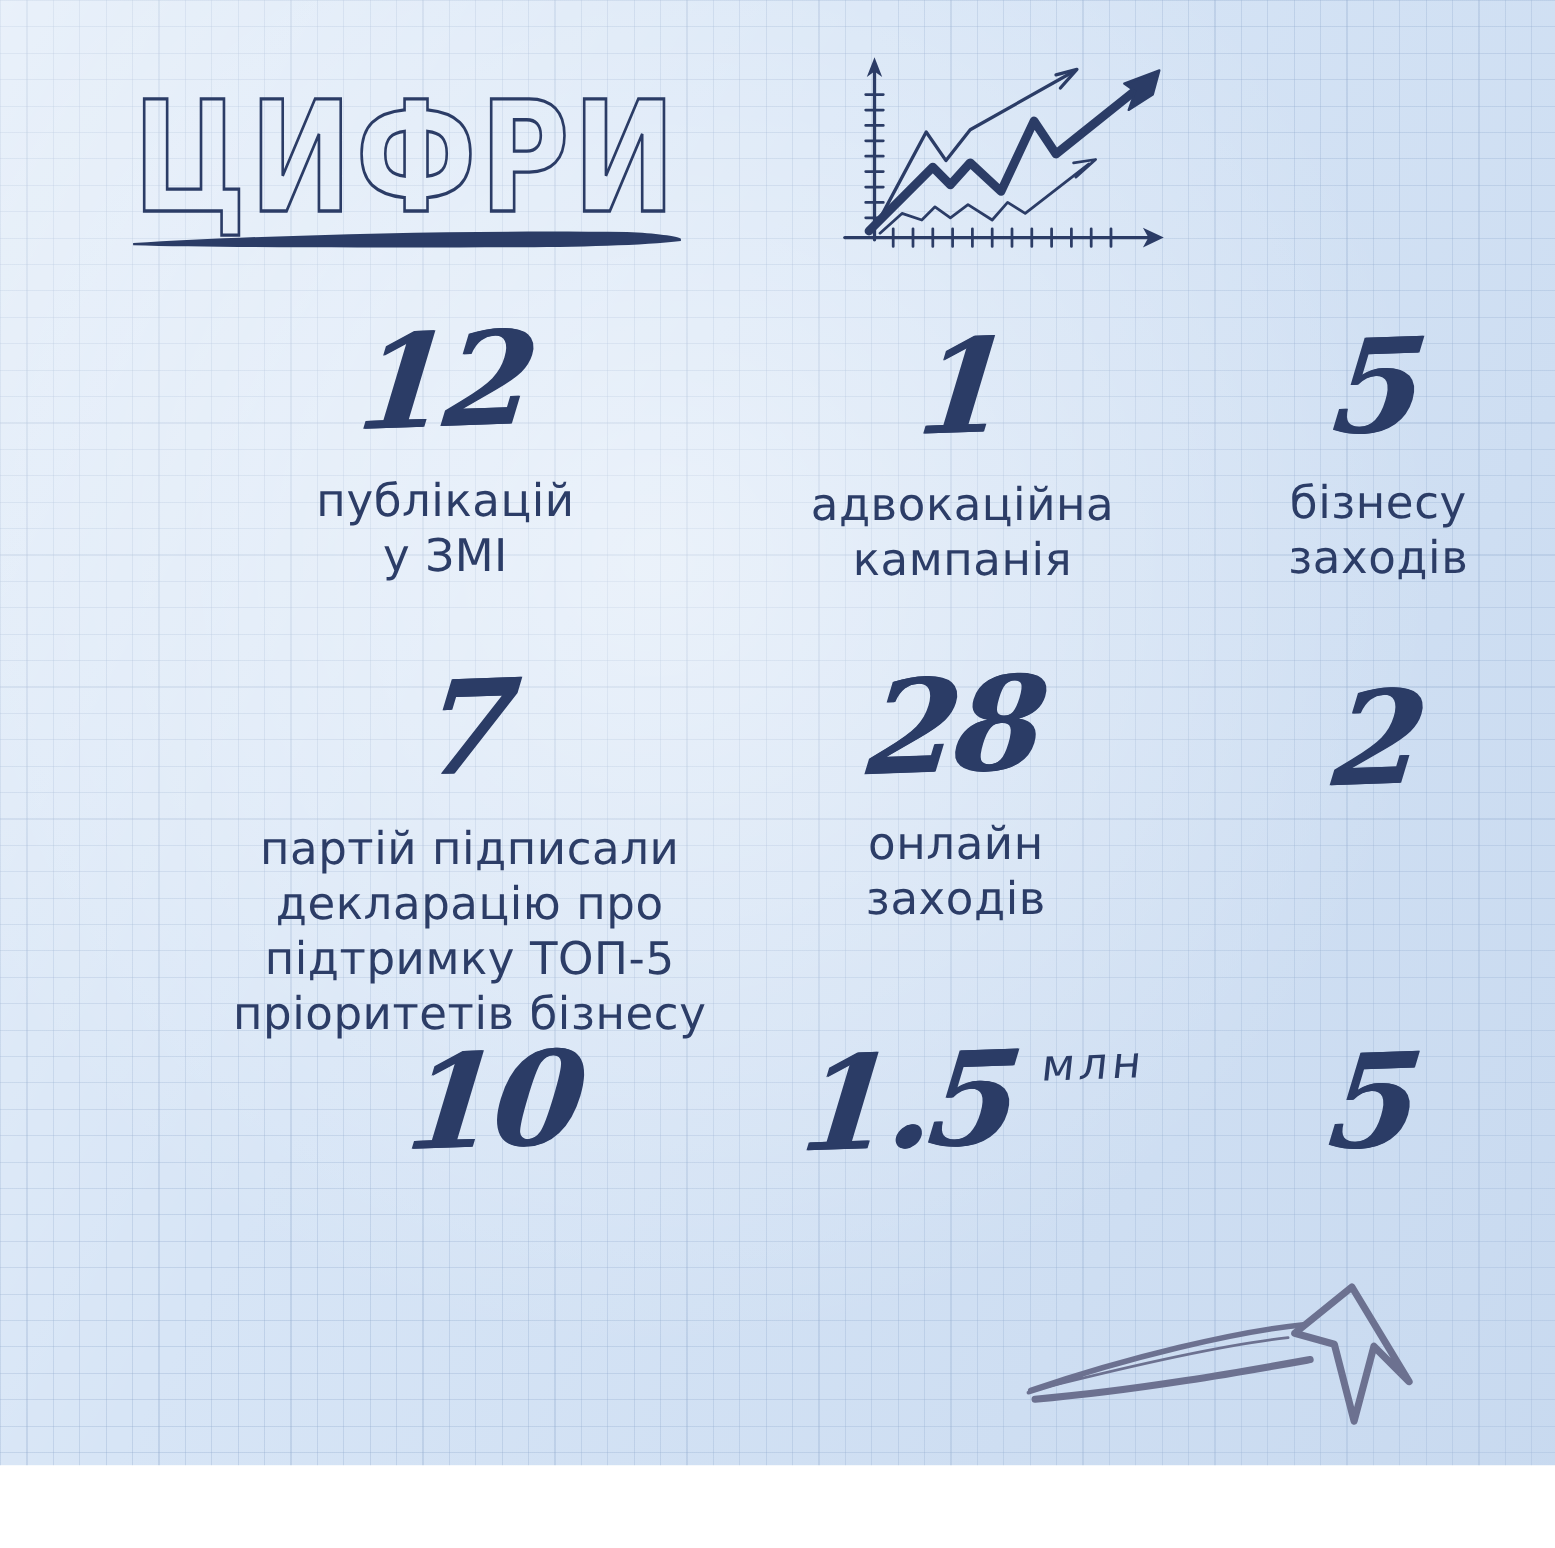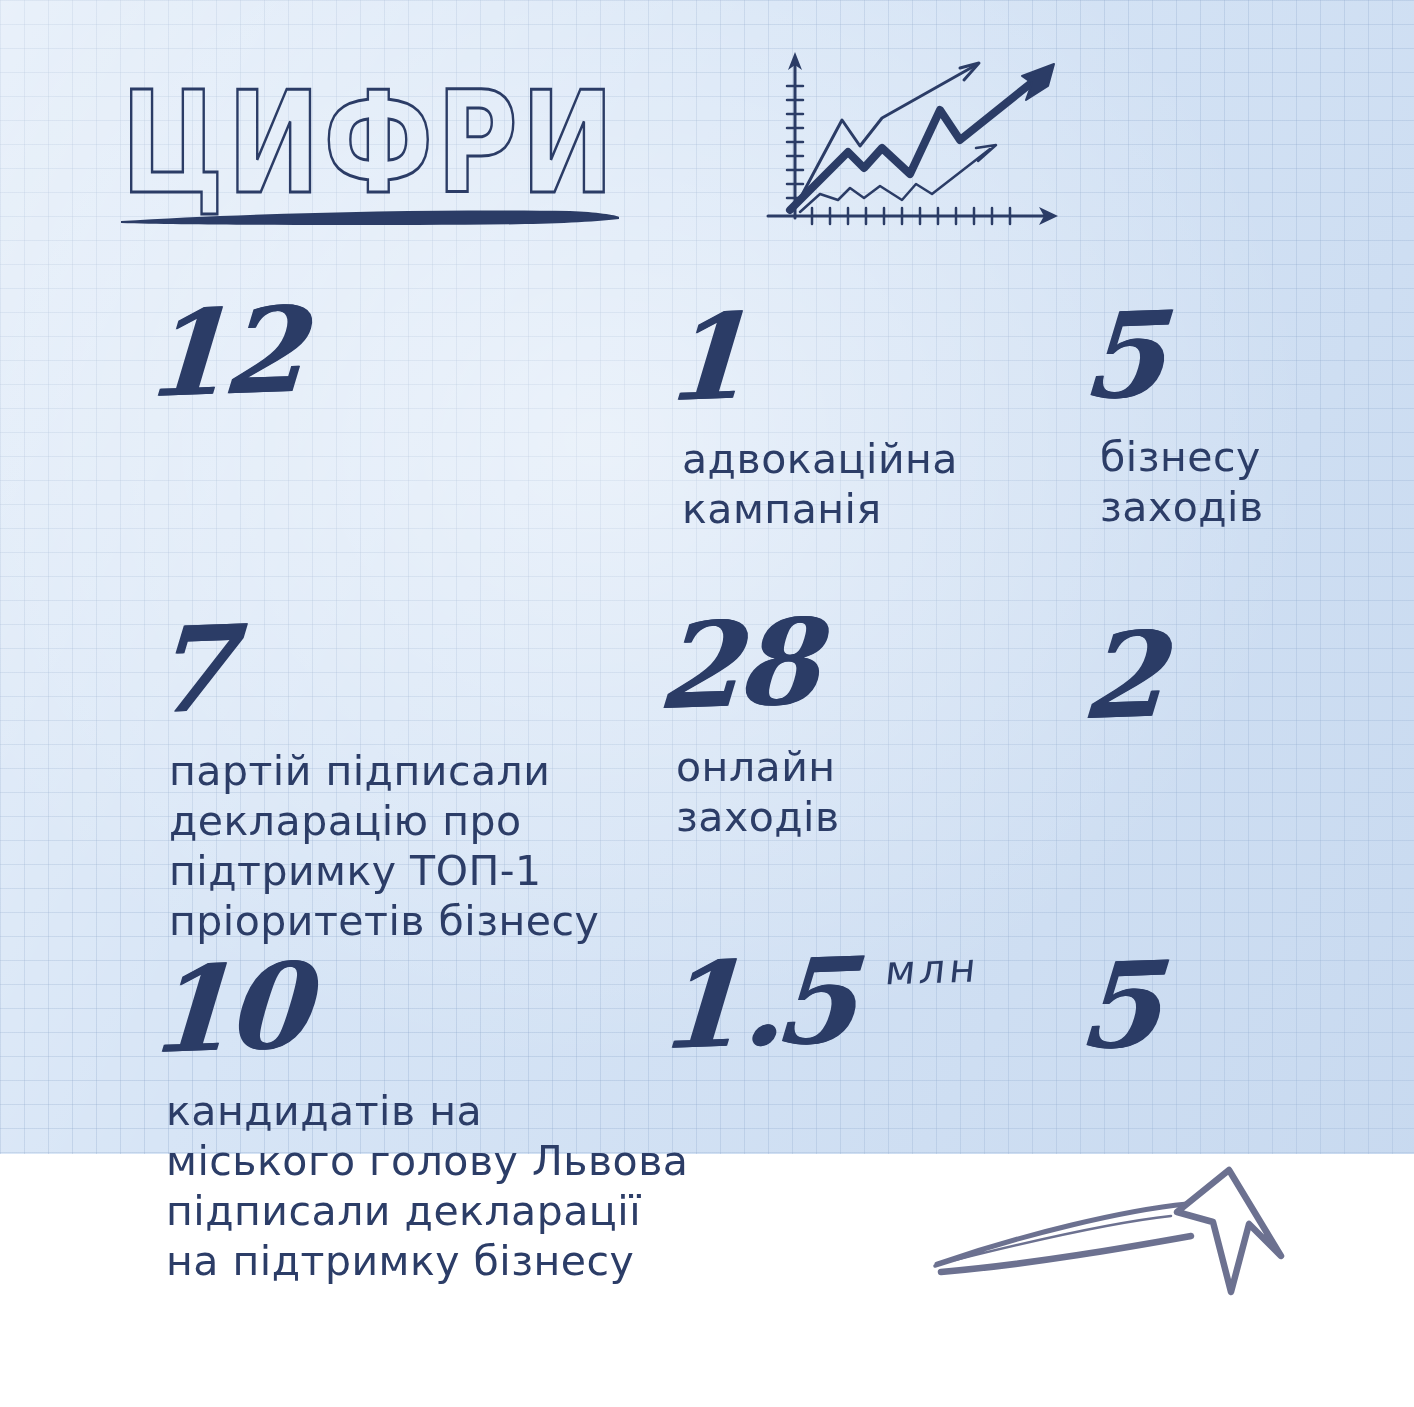--- a/index.html
+++ b/index.html
@@ -2,29 +2,30 @@
 <html><head>
 <meta charset="utf-8">
 <style>
   * { margin: 0; padding: 0; box-sizing: border-box; }
   html, body { width: 1414px; height: 1407px; }
   body { overflow: hidden; }
 
   .page {
     position: relative;
     width: 1414px;
-    height: 1154px;
+    height: 1332px;
     background-color: #d7e5f6;
     background-image:
       radial-gradient(ellipse at 42% 38%, rgba(255,255,255,0.50), rgba(255,255,255,0) 62%),
       linear-gradient(118deg, rgba(255,255,255,0.45) 0%, rgba(255,255,255,0) 38%, rgba(176,199,229,0.38) 100%),
       repeating-linear-gradient(to right,  rgba(138,164,201,0.30) 0 1px, transparent 1px 24px),
       repeating-linear-gradient(to bottom, rgba(138,164,201,0.30) 0 1px, transparent 1px 24px);
     font-family: "DejaVu Sans", sans-serif;
     color: #2b3c66;
+    text-align: center;
   }
 
   .abs { position: absolute; }
 
   
   .stat { position: absolute; }
   .stat-number {
     font-family: "DejaVu Serif", serif;
     font-style: italic;
     font-weight: bold;
@@ -109,58 +110,56 @@
 
       <path d="M50,164 L70,146 L88,152 L100,140 L114,150 L130,138 L152,152 L166,136 L182,146 L240,101" stroke-width="2.5"></path>
       <path d="M228,113 L246,97 L226,100" stroke-width="2.5"></path>
     </g>
   </svg>
 
   <section>
 
     <div class="stat" id="s1">
       <div class="stat-number">12</div>
+      <div class="stat-label">публікацій
+у ЗМІ</div>
     </div>
 
     <div class="stat" id="s2">
       <div class="stat-number">1</div>
       <div class="stat-label">адвокаційна
 кампанія</div>
     </div>
 
     <div class="stat" id="s3">
       <div class="stat-number">5</div>
       <div class="stat-label">бізнесу
 заходів</div>
     </div>
 
     <div class="stat" id="s4">
       <div class="stat-number">7</div>
       <div class="stat-label">партій підписали
 декларацію про
-підтримку ТОП-1
+підтримку ТОП-5
 пріоритетів бізнесу</div>
     </div>
 
     <div class="stat" id="s5">
       <div class="stat-number">28</div>
       <div class="stat-label">онлайн
 заходів</div>
     </div>
 
     <div class="stat" id="s6">
       <div class="stat-number">2</div>
     </div>
 
     <div class="stat" id="s7">
       <div class="stat-number">10</div>
-      <div class="stat-label">кандидатів на
-міського голову Львова
-підписали декларації
-на підтримку бізнесу</div>
     </div>
 
     <div class="stat" id="s8">
       <div class="stat-number"><span>1.5</span><span class="stat-unit">млн</span></div>
     </div>
 
     <div class="stat" id="s9">
       <div class="stat-number">5</div>
     </div>
 

